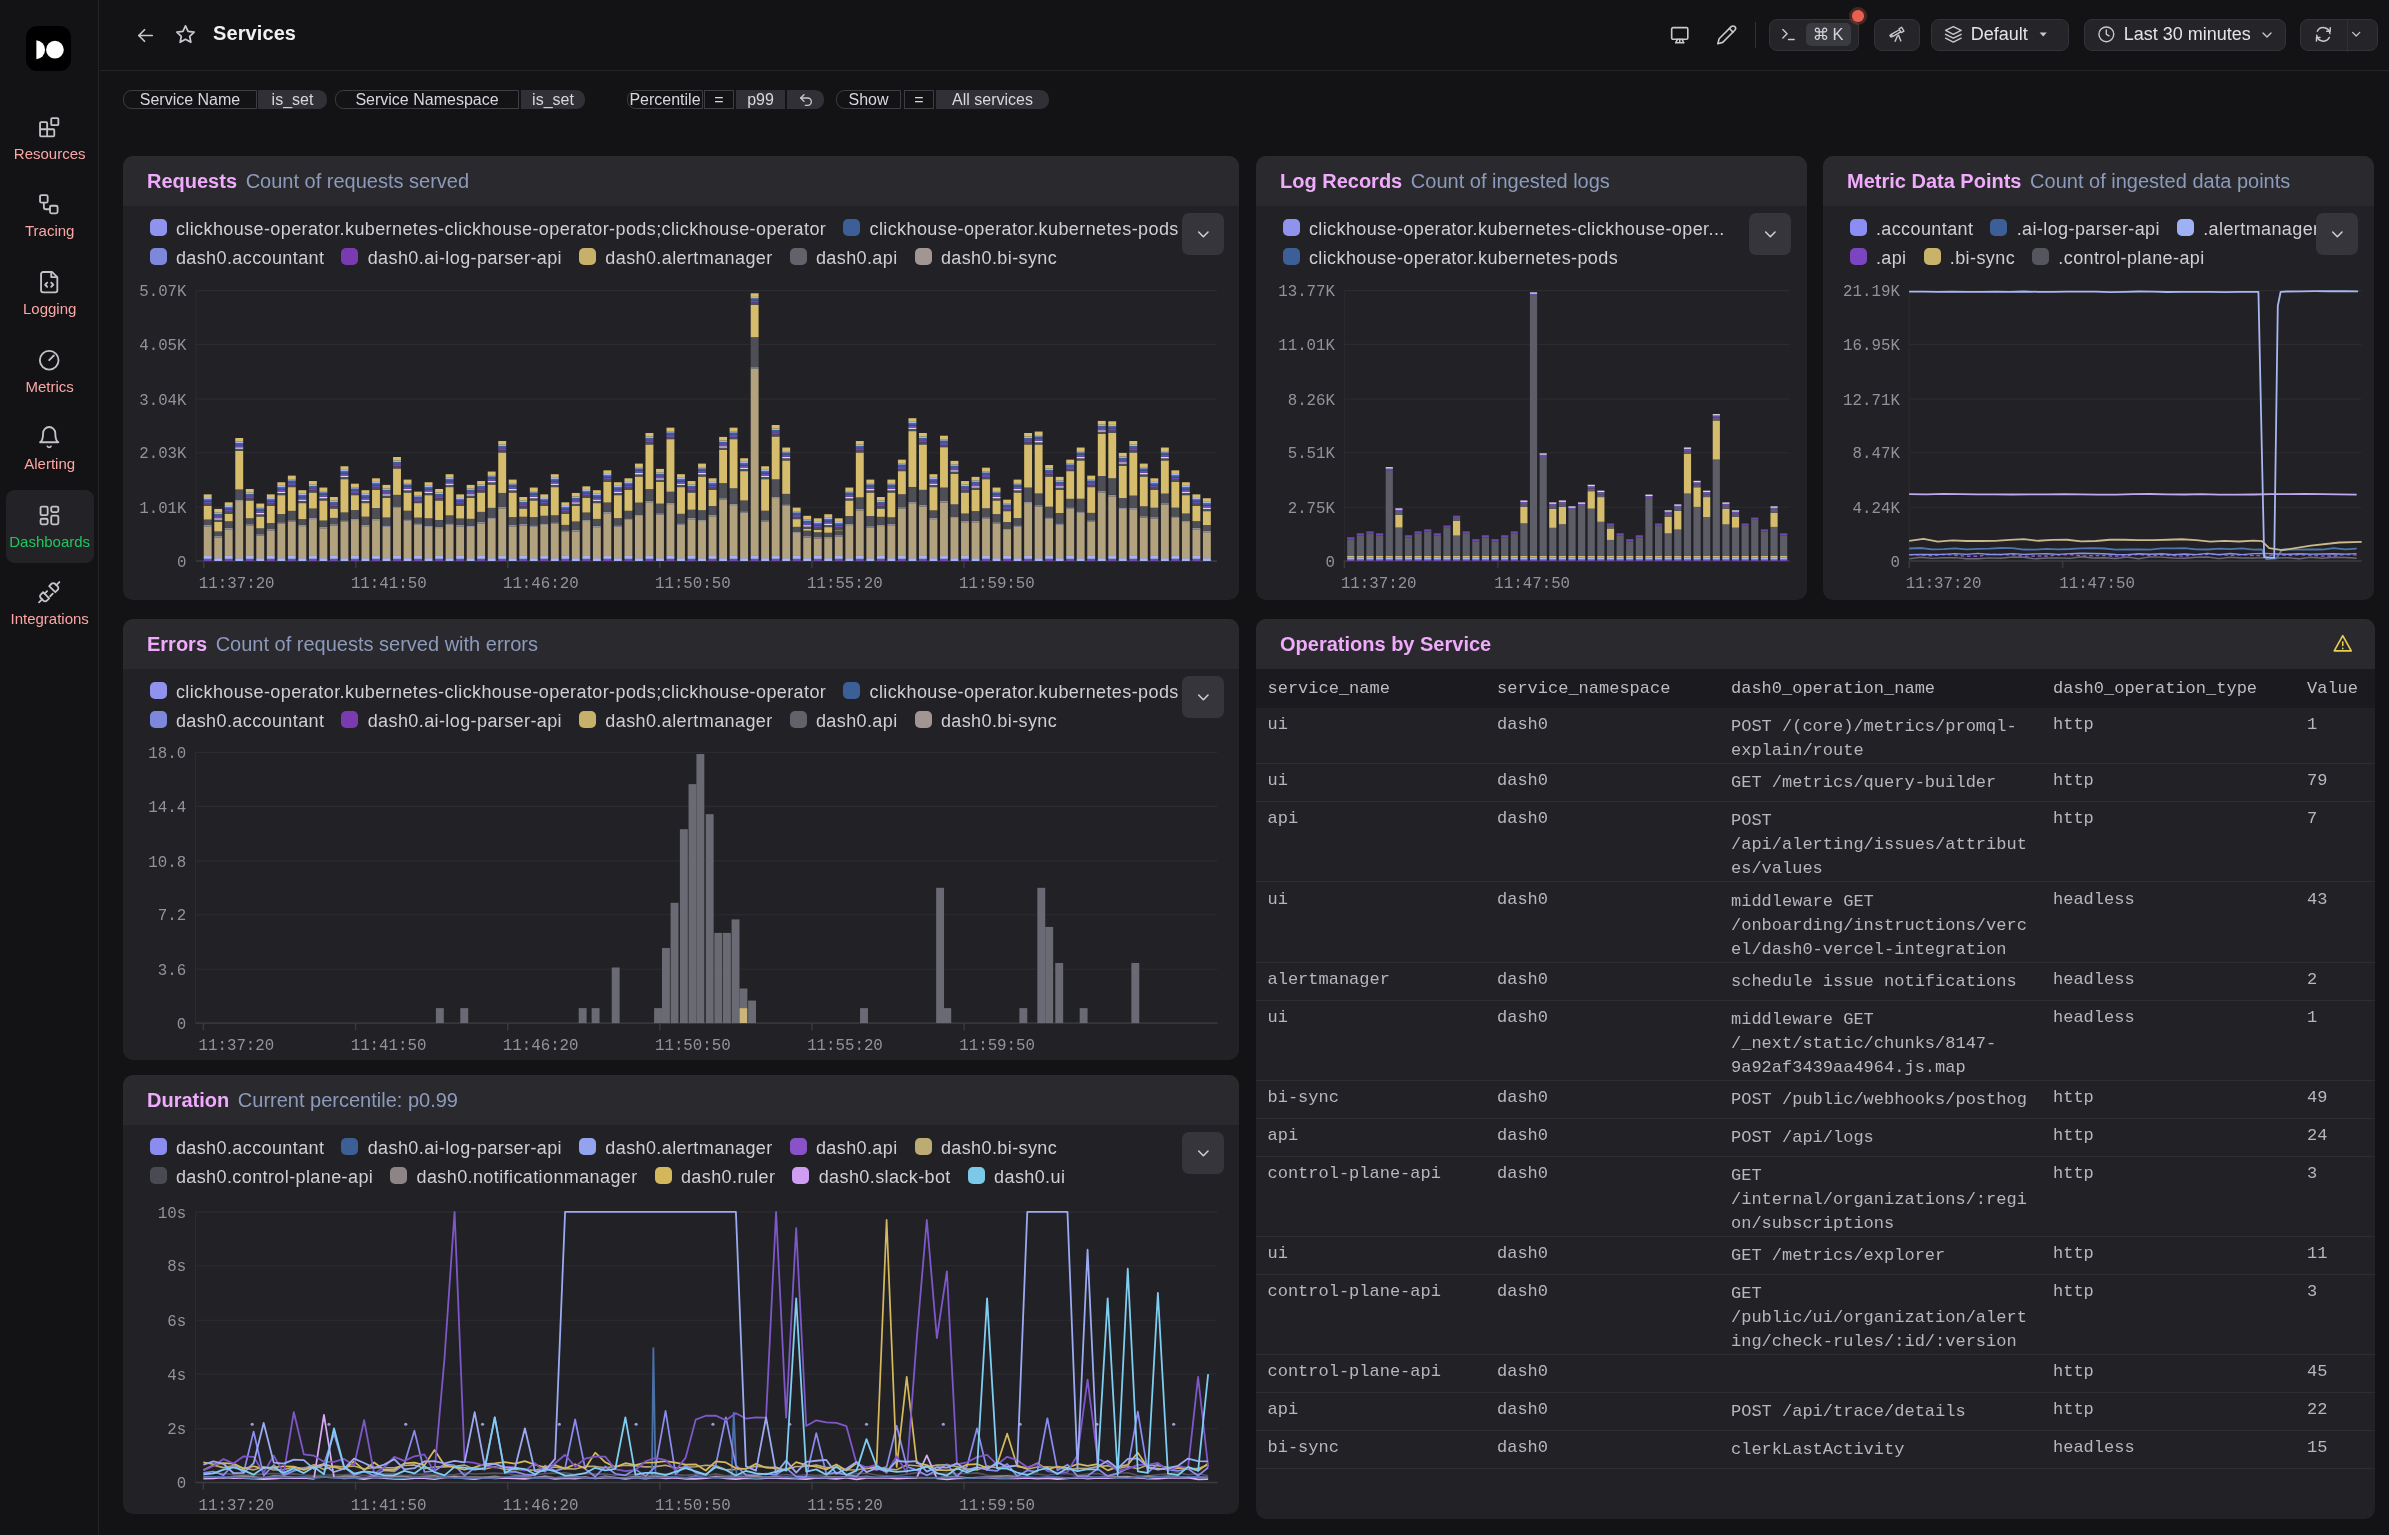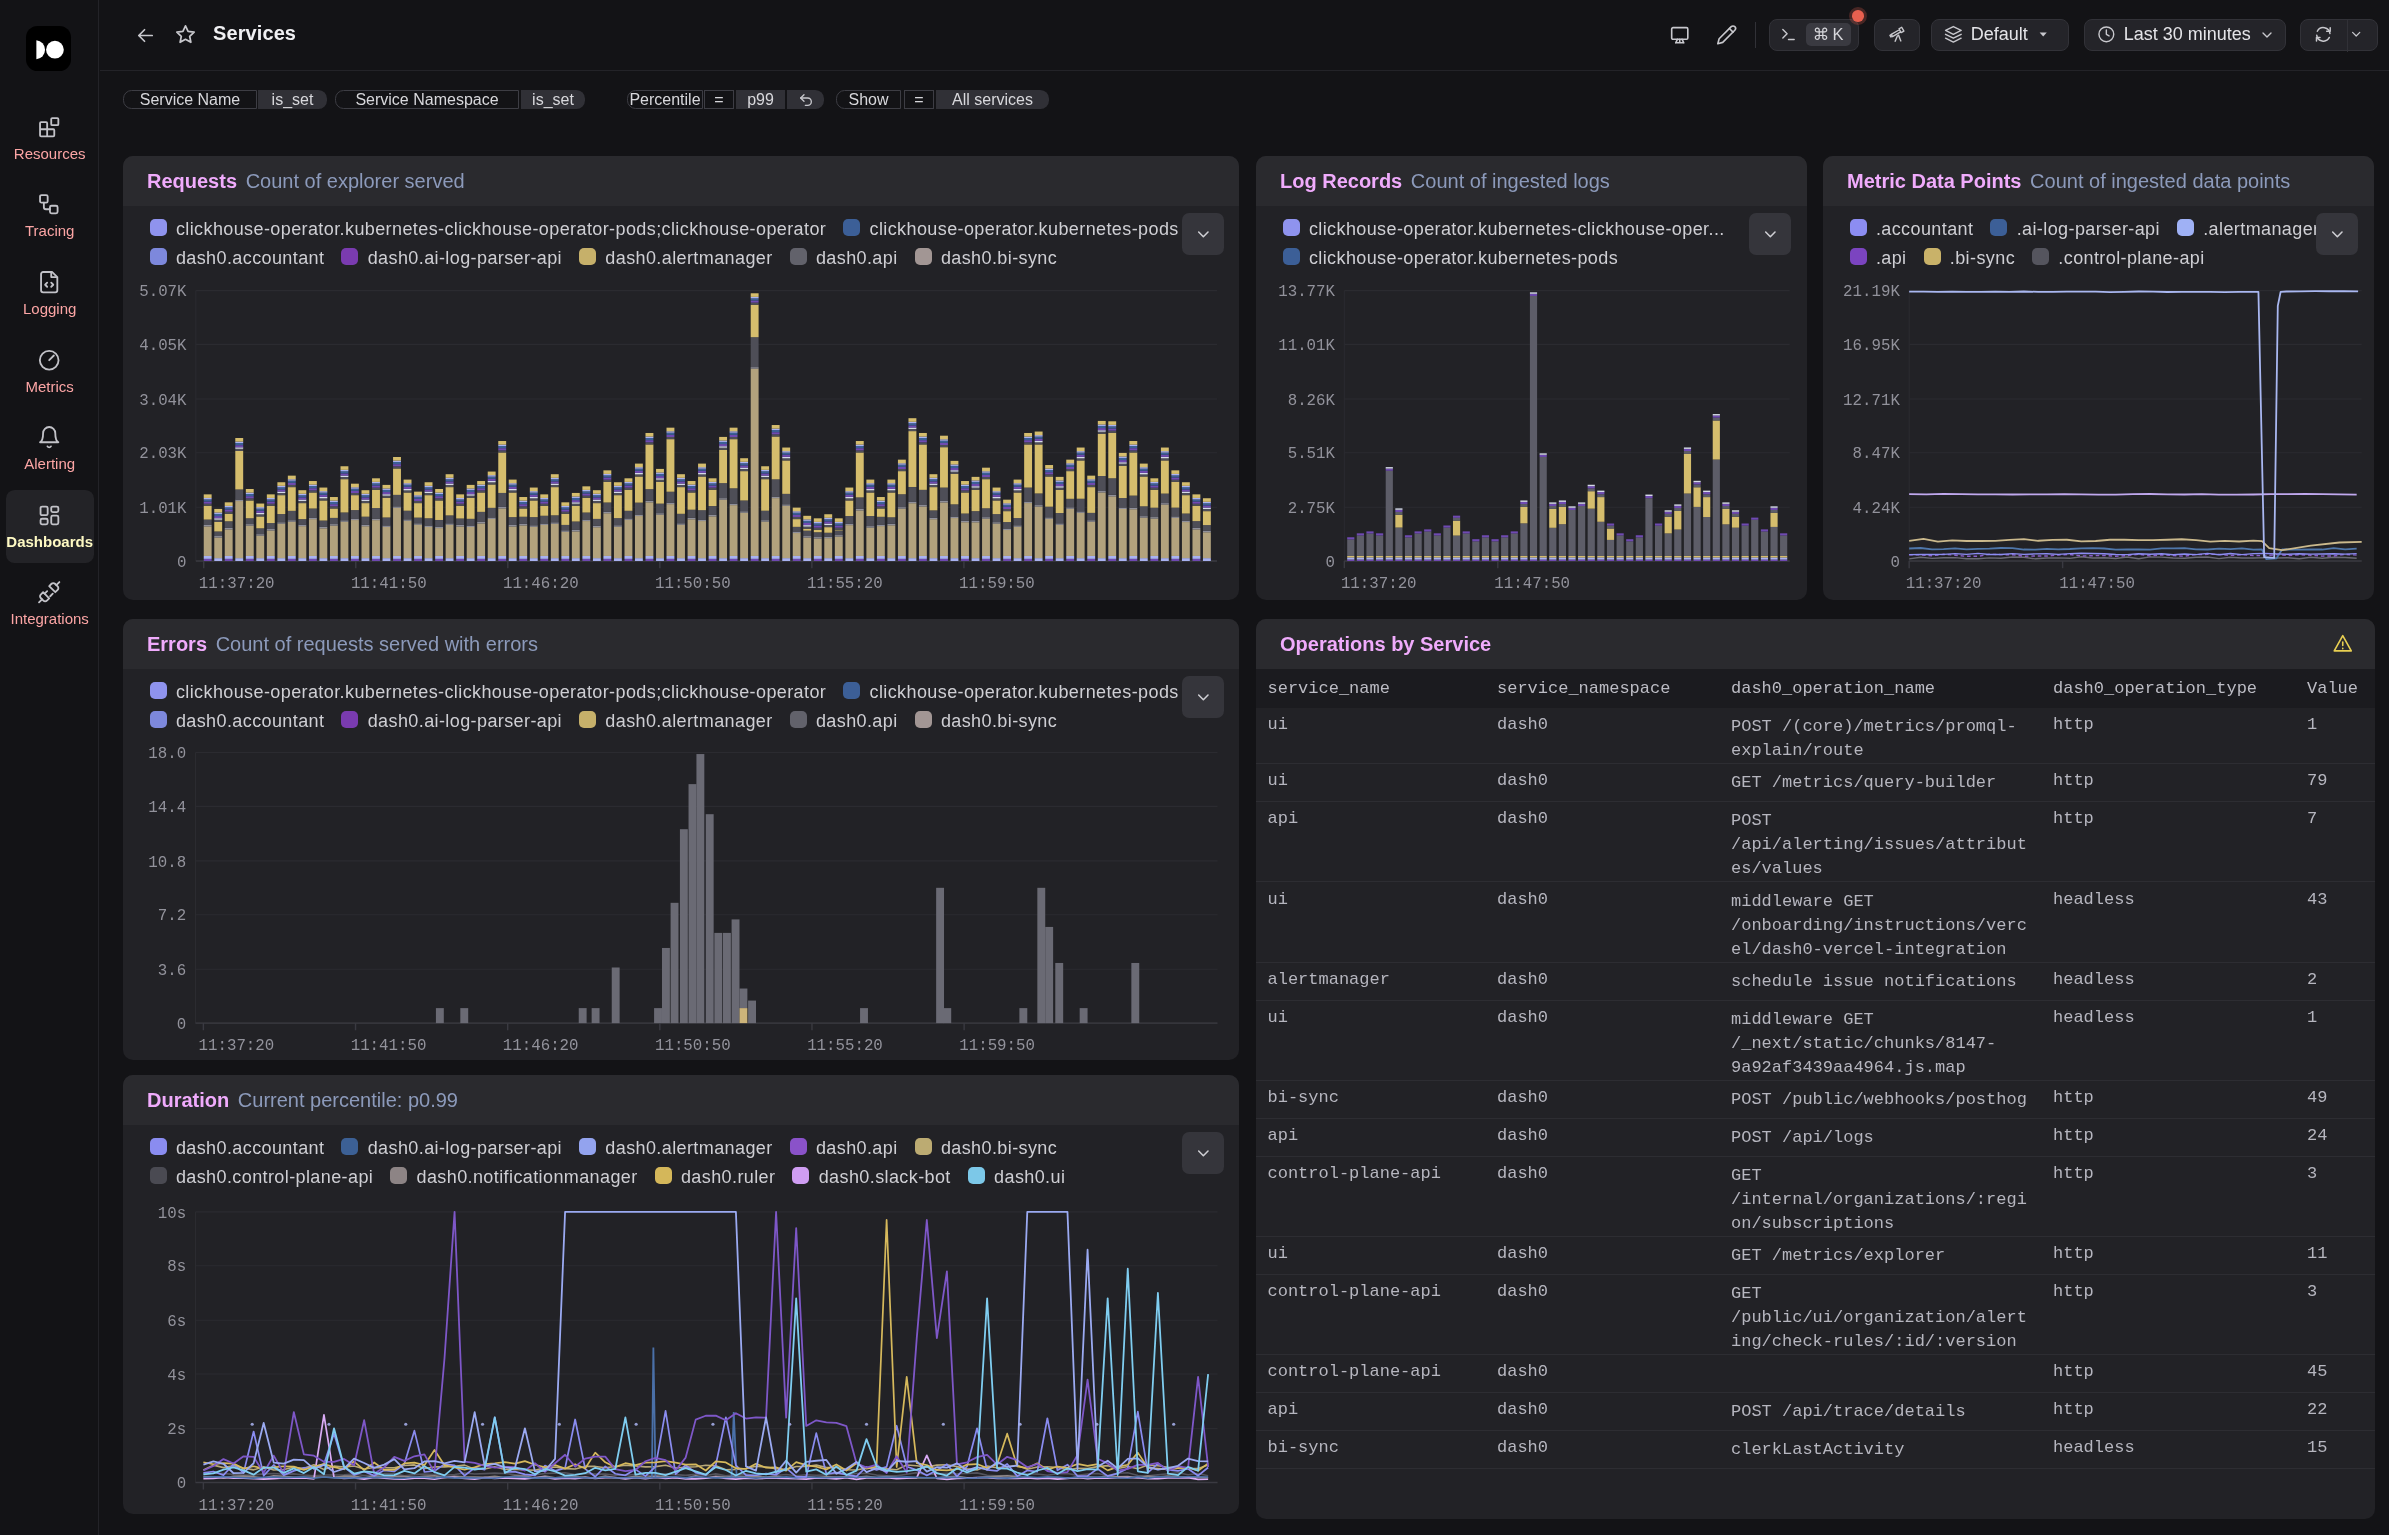--- a/index.html
+++ b/index.html
@@ -1,20 +1,20 @@
 <!DOCTYPE html>
 <html style="font-size:11.5px"><head><meta charset="utf-8"><style>
 * { margin:0; padding:0; box-sizing:border-box; }
 html,body { width:2389px; height:1535px; background:#131316; font-family:"Liberation Sans", sans-serif; overflow:hidden; position:relative; }
 #sidebar { position:absolute; left:0; top:0; width:99px; height:1535px; border-right:0.7px solid #232328; }
 #logo { position:absolute; left:26px; top:26px; width:45px; height:45px; background:#000; border-radius:11.5px; display:flex; align-items:center; justify-content:center; }
 .nav { position:absolute; left:5.7px; width:88px; height:73px; display:flex; flex-direction:column; align-items:center; justify-content:center; border-radius:8.6px; }
 .nav.sel { background:#232327; }
 .nl { margin-top:5px; font-size:15px; color:#fca5a5; }
-.nav.sel .nl { color:#fef9c3; font-weight:700; }
+.nav.sel .nl { color:#22c55e; font-weight:400; }
 #topbar { position:absolute; left:0; top:0; width:2389px; height:71px; }
 #title { position:absolute; left:213px; top:22px; font-size:20px; font-weight:700; color:#f0f0f3; letter-spacing:0.1px; }
 .btn { position:absolute; background:#242429; border:1.1px solid #323238; border-radius:8px; display:flex; align-items:center; color:#e4e4e8; }
 .btxt { font-size:18px; margin-left:8.6px; color:#e4e4e8; }
 .kbd { font-size:16.5px; color:#d6d6da; background:#3a3a41; border-radius:5px; padding:2.2px 7.2px; margin-left:8.6px; }
 .vdiv { position:absolute; width:1.1px; background:#313137; }
 #filters { position:absolute; left:0; top:0; }
 .cseg { position:absolute; top:90px; height:19px; border:1.1px solid #3d3d44; display:flex; align-items:center; justify-content:center; font-size:16px; color:#d8d8dc; }
 .cseg.f { background:#303036; border:none; }
 .panel { position:absolute; background:#222226; border-radius:10px; overflow:hidden; }
@@ -180,21 +180,21 @@
         <path d="M4 9h10.5a5.5 5.5 0 0 1 0 11H11"></path>
       </svg>
     </div>
     <div class="cseg" style="left:836px;width:65px;border-top-left-radius:8.6px;border-bottom-left-radius:8.6px;">Show</div>
     <div class="cseg" style="left:904px;width:30px;">=</div>
     <div class="cseg f" style="left:936px;width:113px;border-top-right-radius:8.6px;border-bottom-right-radius:8.6px;">All services</div>
   </div>
 <div class="panel" style="left:123px;top:156px;width:1116px;height:444px;">
     <div class="phead">
       <span class="ptitle">Requests</span> 
-      <span class="sub">Count of explorer served</span>
+      <span class="sub">Count of requests served</span>
     </div>
     <div class="pbody">
       <div class="legend">
         <div class="lr">
           <span class="li">
             <span class="sw" style="background:#8f93ee"></span>
             <span>clickhouse-operator.kubernetes-clickhouse-operator-pods;clickhouse-operator</span>
           </span>
           <span class="li">
             <span class="sw" style="background:#3c5f97"></span>

